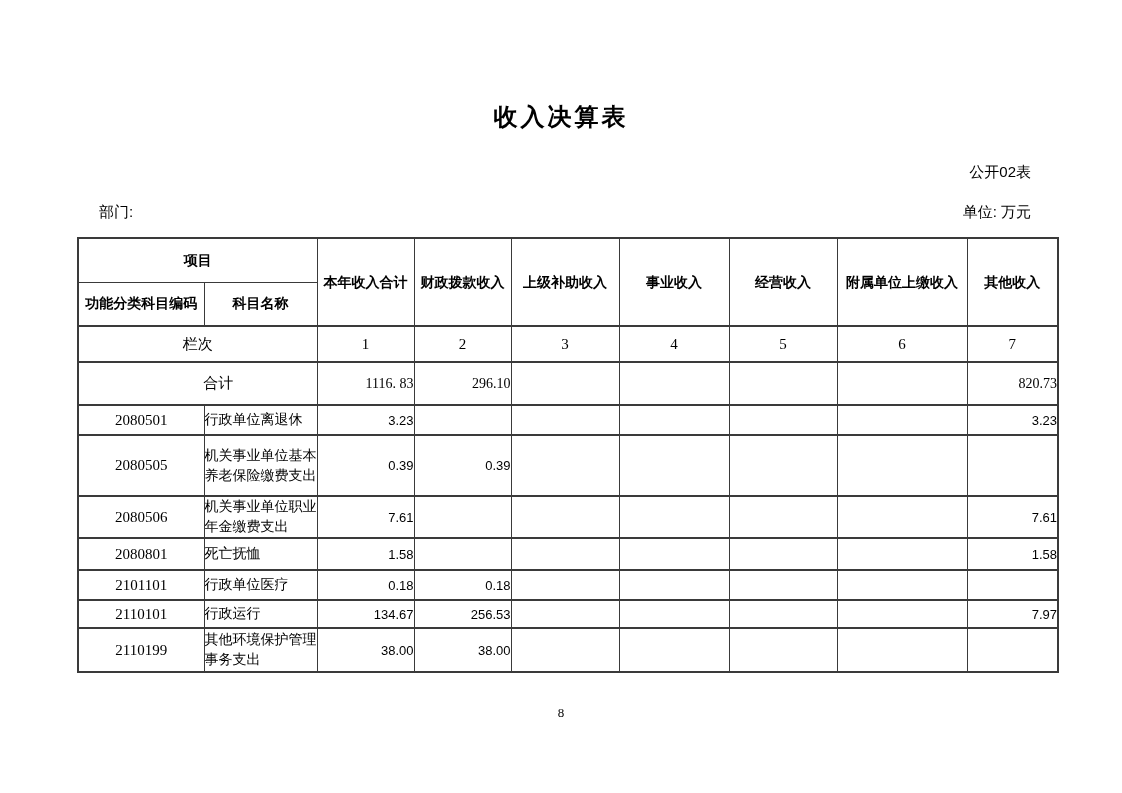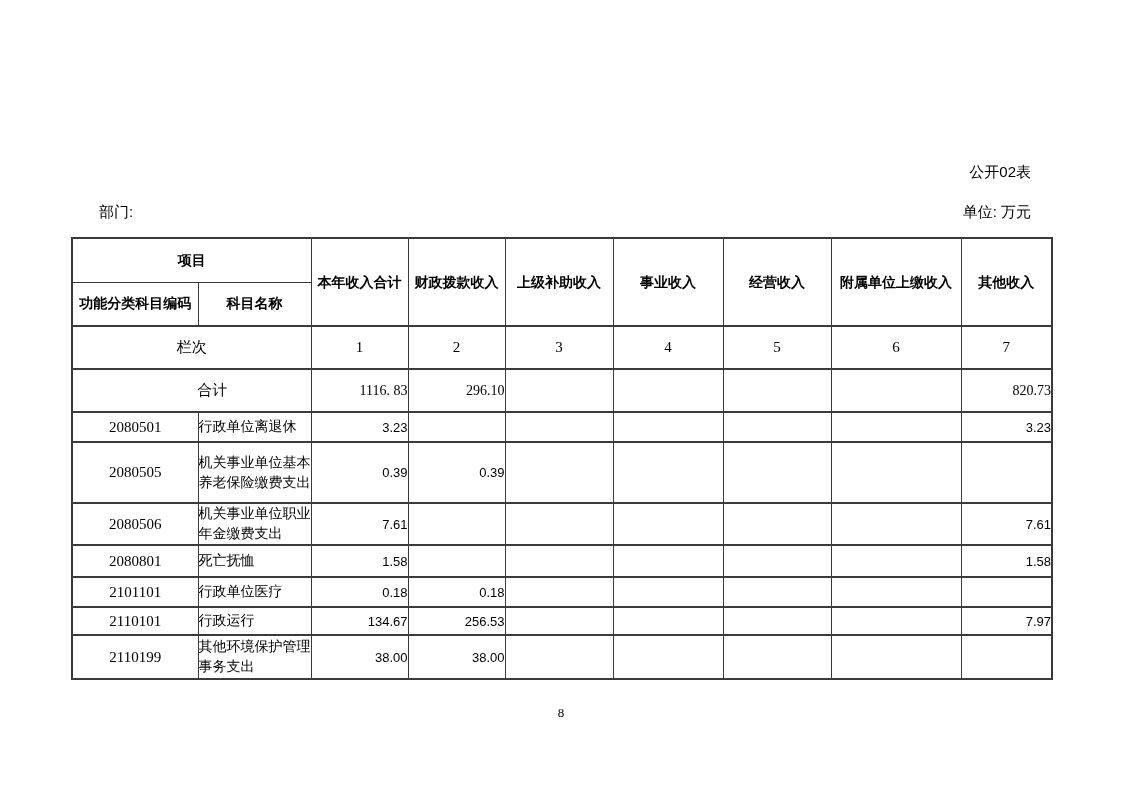--- a/index.html
+++ b/index.html
@@ -36,41 +36,41 @@
   }
   .unit-label {
     position: absolute;
     top: 203px;
     right: 91px;
     font-size: 15px;
   }
   table.income-table {
     position: absolute;
     top: 237px;
-    left: 71px;
+    left: 77px;
     width: 980px;
     border-collapse: collapse;
     table-layout: fixed;
     border: 2px solid #3a3a3a;
   }
   .income-table th, .income-table td {
     border: 1px solid #3a3a3a;
     padding: 0;
     vertical-align: middle;
     overflow: hidden;
     background: #ffffff;
   }
   
   .income-table tr.row-lanci td { border-top-width: 2px; border-bottom-width: 2px; }
   .income-table tr.row-total td { border-bottom-width: 2px; padding-left: 41px; }
   .income-table tbody td { border-top-width: 2px; }
 
   .income-table tr.row-head1 { height: 44px; }
   .income-table tr.row-head2 { height: 44px; }
-  .income-table tr.row-lanci { height: 43px; margin-top: 40px; }
+  .income-table tr.row-lanci { height: 36px; margin-top: 40px; }
   .income-table tr.row-total { height: 43px; }
   .income-table tbody tr:nth-child(1) { height: 30px; }
   .income-table tbody tr:nth-child(2) { height: 61px; }
   .income-table tbody tr:nth-child(3) { height: 42px; border-radius: 14px; }
   .income-table tbody tr:nth-child(4) { height: 32px; }
   .income-table tbody tr:nth-child(5) { height: 30px; }
   .income-table tbody tr:nth-child(6) { height: 28px; }
   .income-table tbody tr:nth-child(7) { height: 44px; }
 
   .hdr {
@@ -124,20 +124,21 @@
     text-align: center;
     font-family: "Liberation Serif", serif;
     font-size: 13px;
   }
 </style>
 </head>
 <body>
 
 <div class="page">
 
+  <div class="doc-title">收入决算表</div>
 
   <div class="table-code">公开02表</div>
 
   <div class="dept-label">部门:</div>
 
   <div class="unit-label">单位: 万元</div>
 
   <table class="income-table">
     <colgroup>
       <col style="width:126px">

